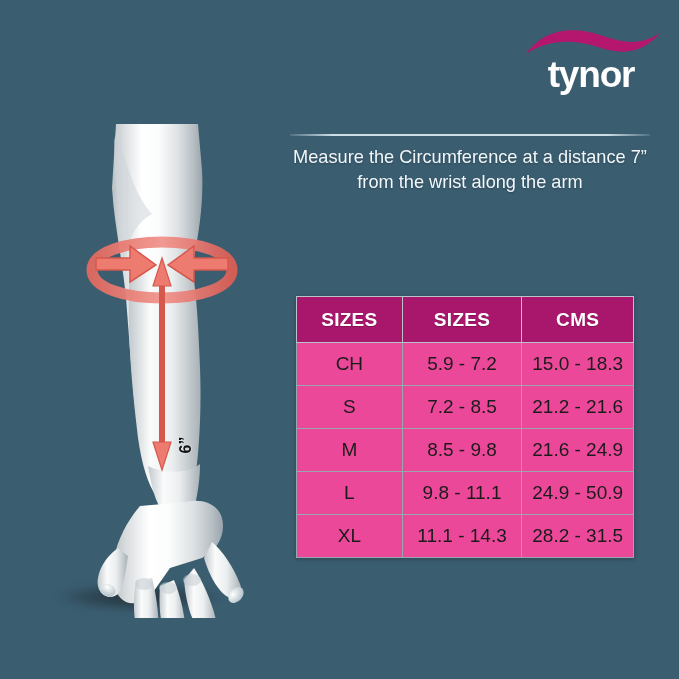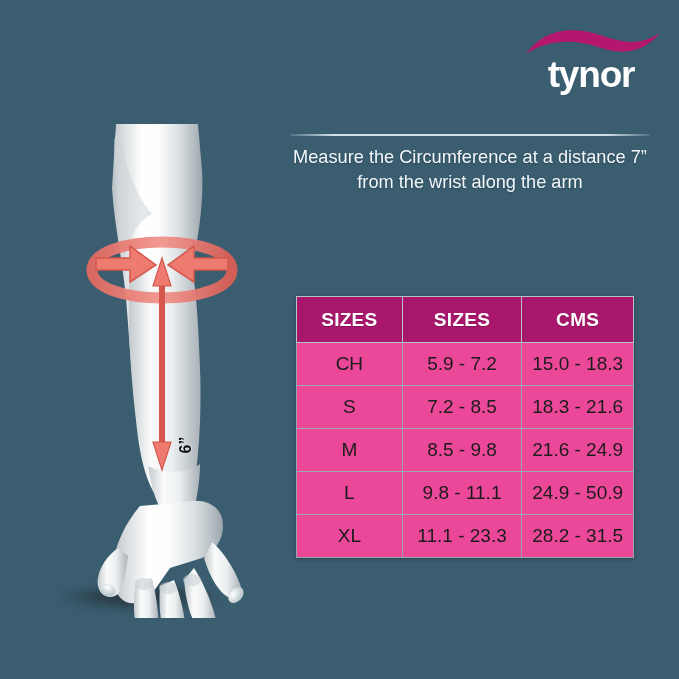--- a/index.html
+++ b/index.html
@@ -208,33 +208,33 @@
     </thead>
     <tbody>
       <tr>
         <td>CH</td>
         <td>5.9 - 7.2</td>
         <td>15.0 - 18.3</td>
       </tr>
       <tr>
         <td>S</td>
         <td>7.2 - 8.5</td>
-        <td>18.3 - 21.6</td>
+        <td>21.2 - 21.6</td>
       </tr>
       <tr>
         <td>M</td>
         <td>8.5 - 9.8</td>
         <td>21.6 - 24.9</td>
       </tr>
       <tr>
         <td>L</td>
         <td>9.8 - 11.1</td>
         <td>24.9 - 50.9</td>
       </tr>
       <tr>
         <td>XL</td>
-        <td>11.1 - 23.3</td>
+        <td>11.1 - 14.3</td>
         <td>28.2 - 31.5</td>
       </tr>
     </tbody>
   </table>
 
 </div>
 
 </body></html>

